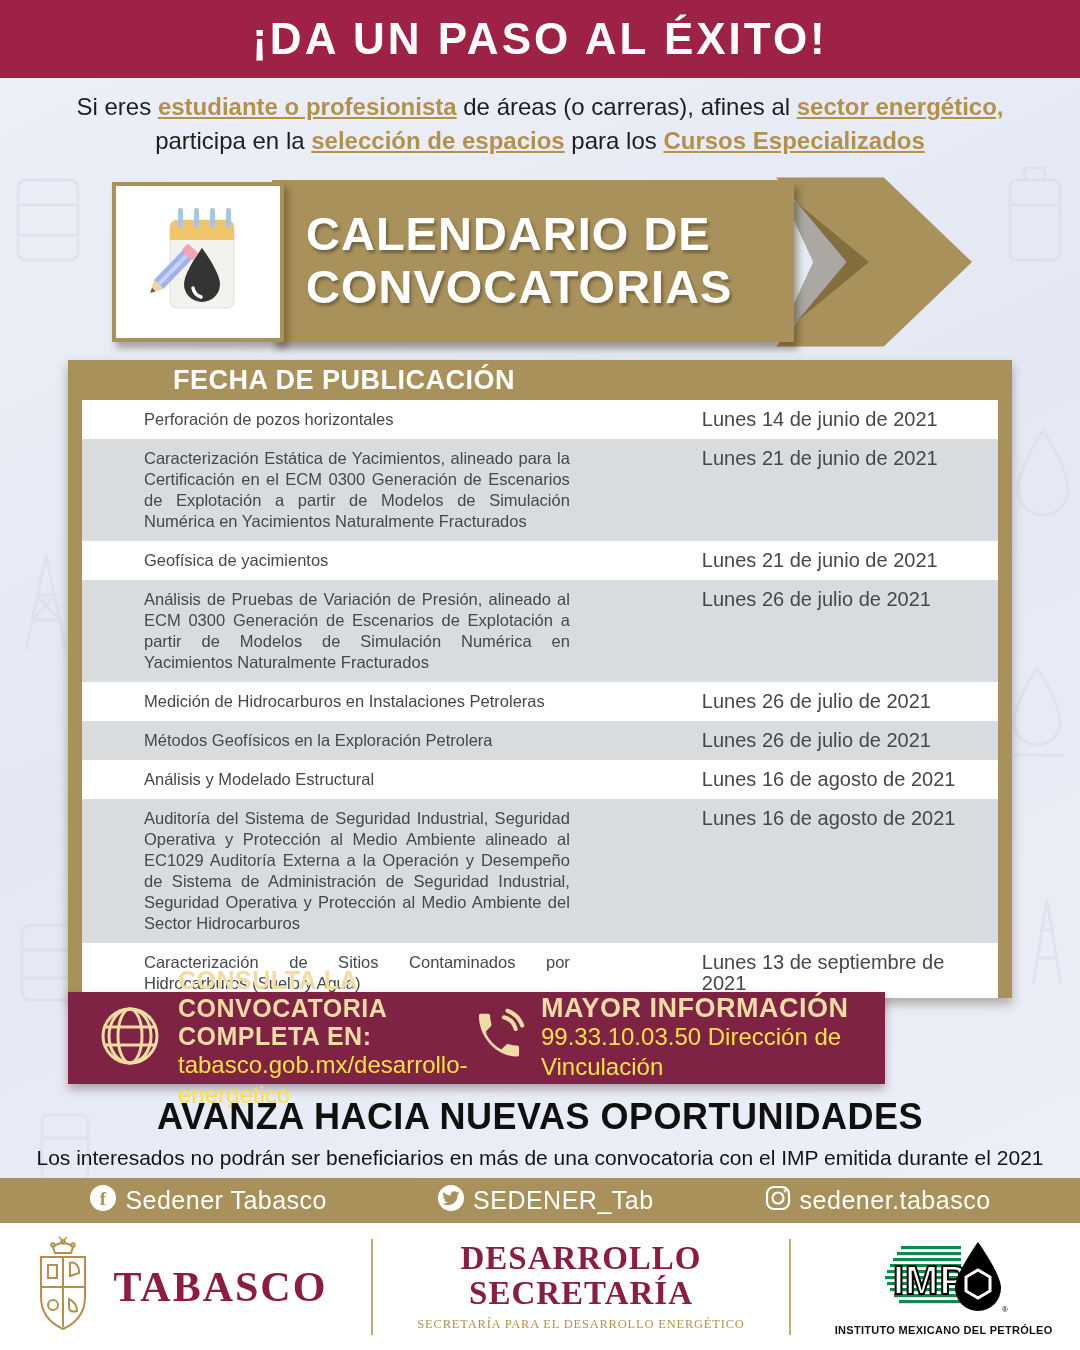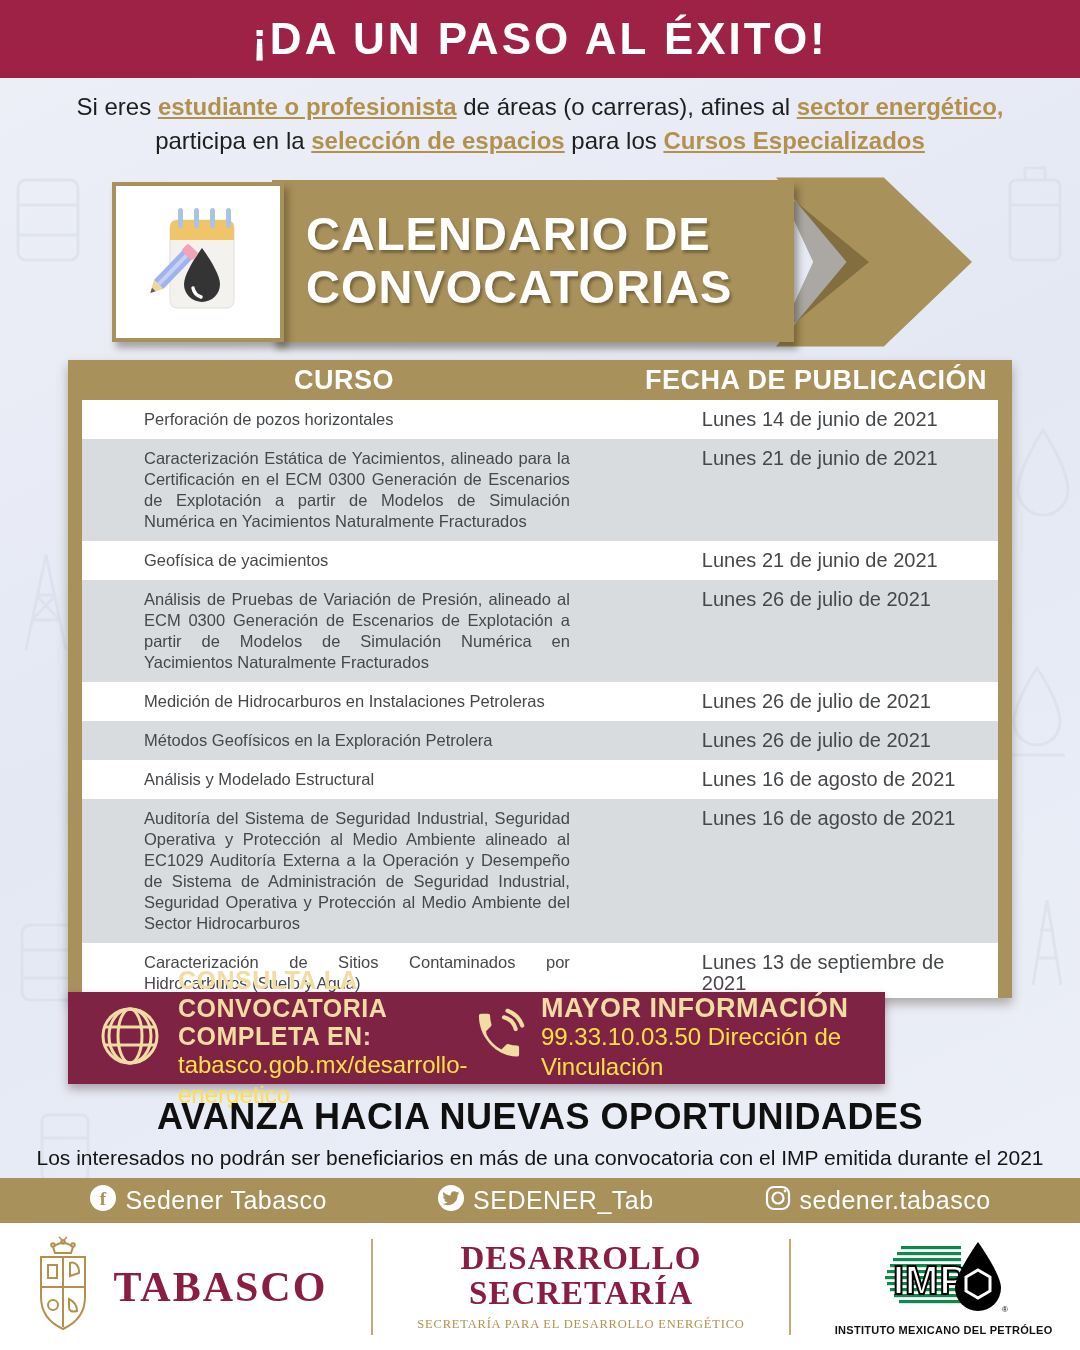--- a/index.html
+++ b/index.html
@@ -180,21 +180,20 @@
             <polygon points="28,92 41,92 34.5,104" fill="#f3d49c"></polygon>
             <polygon points="32,99 37,99 34.5,104" fill="#5d5d5d"></polygon>
           </g>
         </svg>
       </span>
     </div>
   </div>
 
   <div class="table-wrap">
     <div class="thead">
-      <div class="th">CURSO</div>
       <div class="th">FECHA DE PUBLICACIÓN</div>
     </div>
     <div class="tbody">
         <div class="trow">
           <div class="cell curso">Perforación de pozos horizontales</div>
           <div class="cell fecha">Lunes 14 de junio de 2021</div>
         </div>
         <div class="trow alt">
           <div class="cell curso">Caracterización Estática de Yacimientos, alineado para la Certificación en el ECM 0300 Generación de Escenarios de Explotación a partir de Modelos de Simulación Numérica en Yacimientos Naturalmente Fracturados</div>
           <div class="cell fecha">Lunes 21 de junio de 2021</div>

